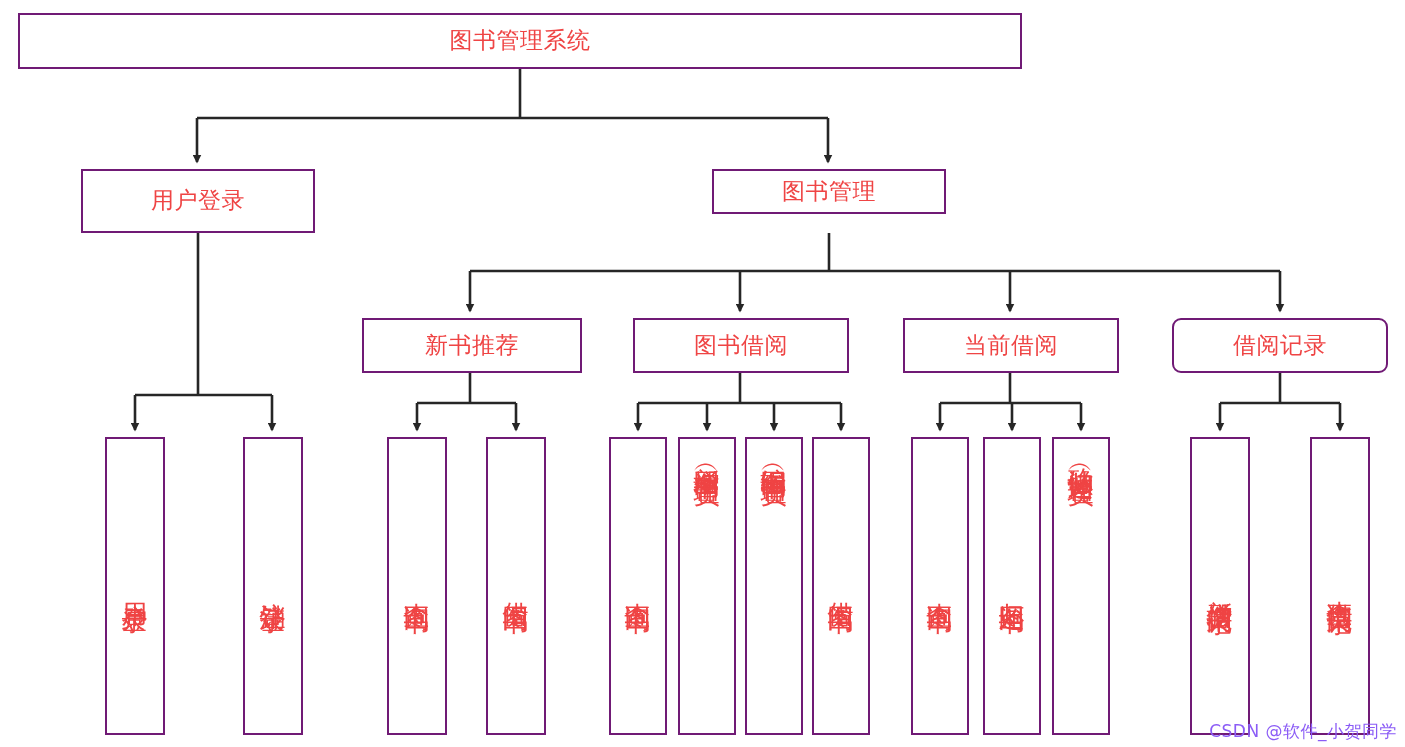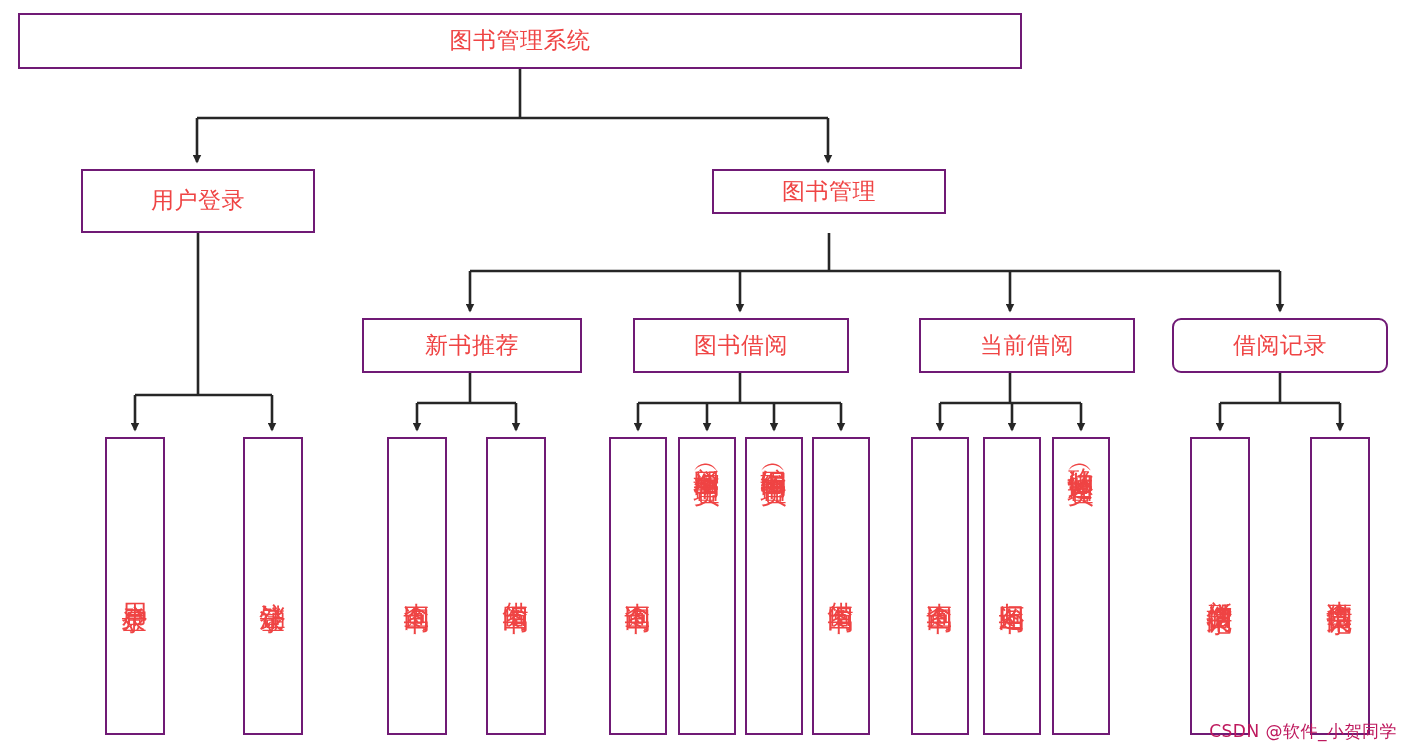--- a/index.html
+++ b/index.html
@@ -61,21 +61,21 @@
   }
   .node.vertical.centered {
     align-items: center;
     padding-top: 0;
   }
   .watermark {
     position: absolute;
     right: 8px;
     bottom: 4px;
     font-size: 17px;
-    color: #be185d;
+    color: #8b5cf6;
     letter-spacing: 0.5px;
     white-space: nowrap;
   }
 </style>
 </head>
 <body>
 
 <div id="diagram-root">
 
   <svg class="edges" viewBox="0 0 1405 747" xmlns="http://www.w3.org/2000/svg">
@@ -140,21 +140,21 @@
   <div class="node horizontal" style="left:712px; top:169px; width:234px; height:45px;">
     <span class="label">图书管理</span>
   </div>
 
   <div class="node horizontal" style="left:362px; top:318px; width:220px; height:55px;">
     <span class="label">新书推荐</span>
   </div>
   <div class="node horizontal" style="left:633px; top:318px; width:216px; height:55px;">
     <span class="label">图书借阅</span>
   </div>
-  <div class="node horizontal" style="left:903px; top:318px; width:216px; height:55px;margin-left:16px;">
+  <div class="node horizontal" style="left:903px; top:318px; width:216px; height:55px;">
     <span class="label">当前借阅</span>
   </div>
   <div class="node horizontal" style="left:1172px; top:318px; width:216px; height:55px;border-radius:9px;">
     <span class="label">借阅记录</span>
   </div>
 
   <div class="node vertical centered" style="left:105px; top:437px; width:60px; height:298px;">
     <span class="label">用户登录</span>
   </div>
   <div class="node vertical centered" style="left:243px; top:437px; width:60px; height:298px;">

